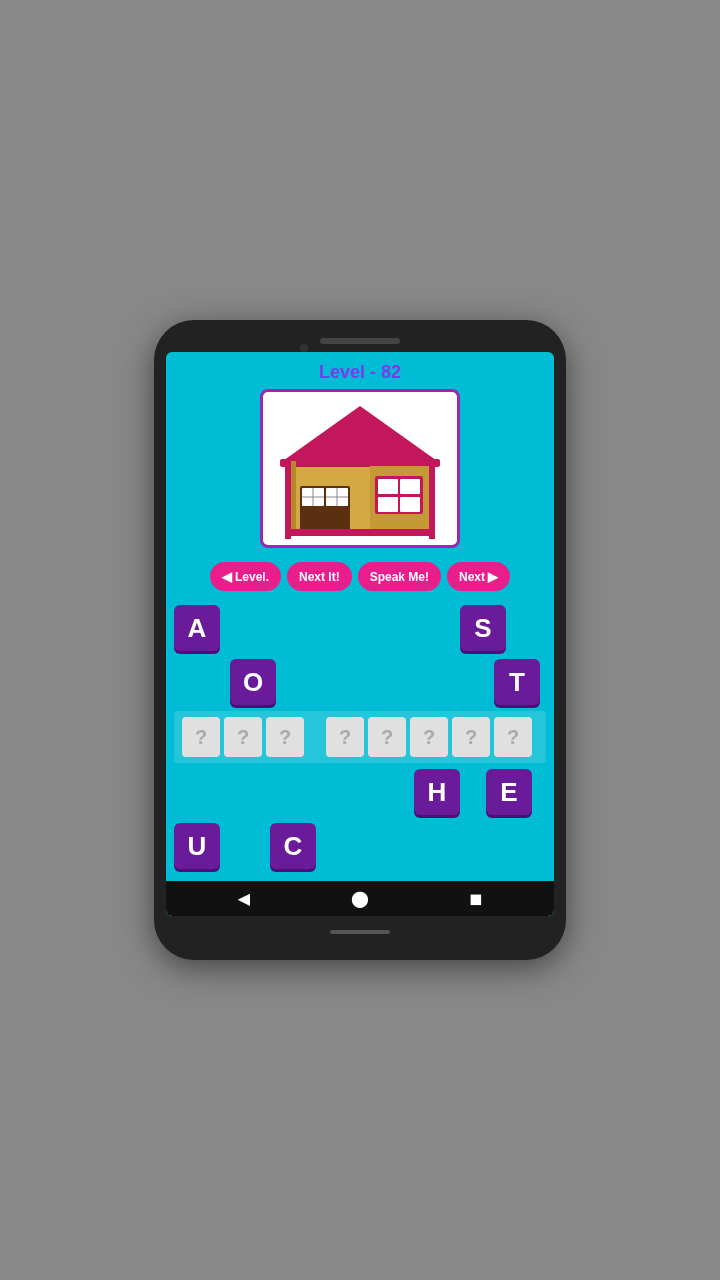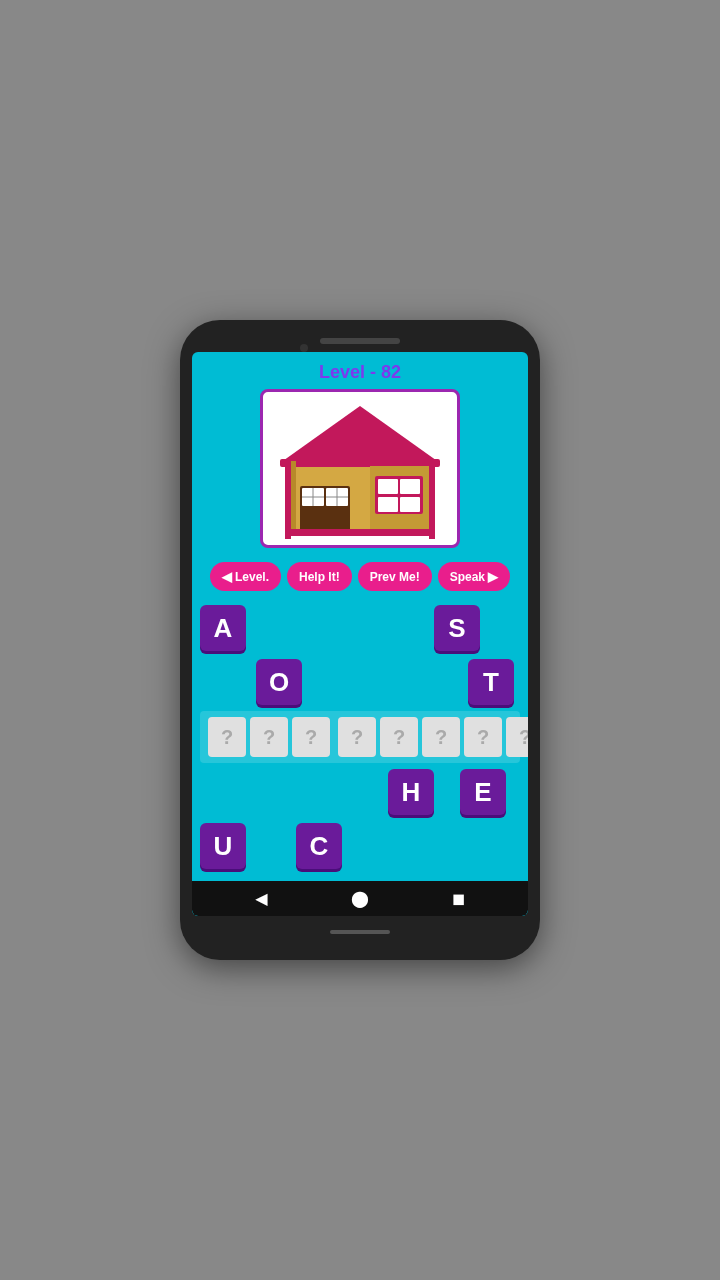--- a/index.html
+++ b/index.html
@@ -7,21 +7,21 @@
     body {
       background: #888;
       display: flex;
       justify-content: center;
       align-items: center;
       min-height: 100vh;
       font-family: Arial, sans-serif;
     }
 
     .phone-outer {
-      width: 360px;
+      width: 412px;
       height: 640px;
       background: #222;
       border-radius: 40px;
       padding: 18px 12px;
       display: flex;
       flex-direction: column;
       align-items: center;
       box-shadow: 0 8px 32px rgba(0,0,0,0.5);
       position: relative;
     }
@@ -243,27 +243,27 @@
         <rect x="159" y="68" width="6" height="80" fill="#c2185b"></rect>
       </svg>
     </div>
 
     <div class="buttons-row">
       <button class="game-btn">
         <span class="arrow">◀</span>
         <span>Level.</span>
       </button>
       <button class="game-btn">
-        <span>Help It!</span>
+        <span>Next It!</span>
       </button>
       <button class="game-btn">
-        <span>Prev Me!</span>
+        <span>Speak Me!</span>
       </button>
       <button class="game-btn">
-        <span>Speak</span>
+        <span>Next</span>
         <span class="arrow">▶</span>
       </button>
     </div>
 
     <div class="letters-grid">
 
       <div class="row1">
         <div class="letter-tile">A</div>
         <div class="spacer"></div>
         <div class="letter-tile">S</div>

